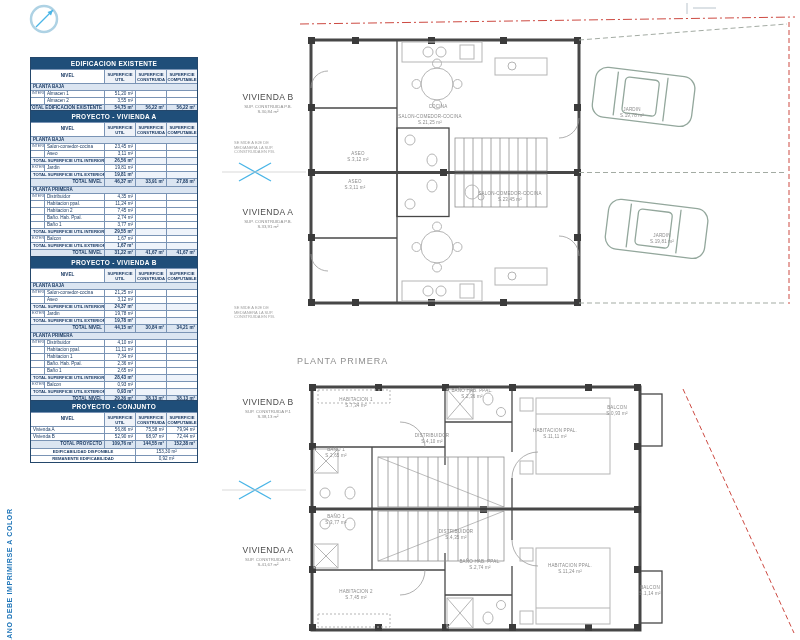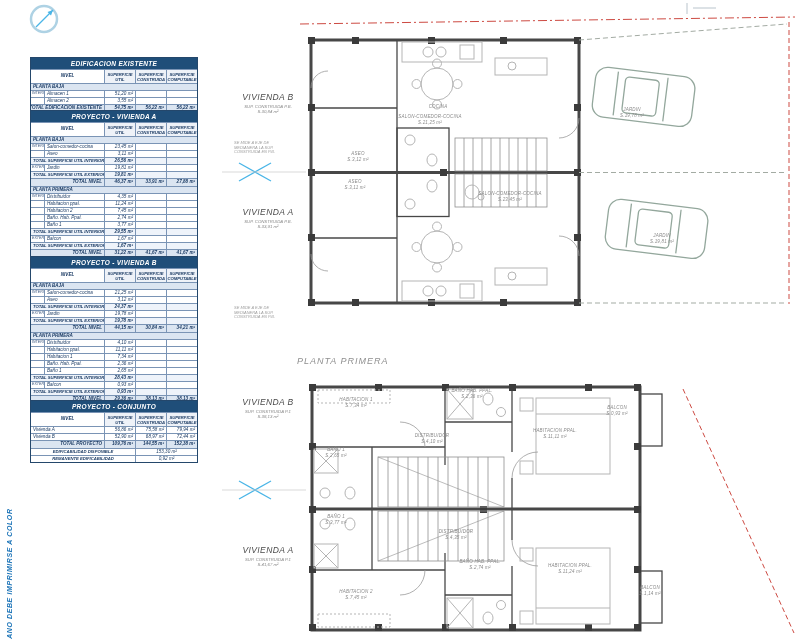--- a/index.html
+++ b/index.html
@@ -1,17 +1,17 @@
 <!DOCTYPE html>
 <html><head>
 <meta charset="utf-8">
 <style>
   html,body{margin:0;padding:0;background:#ffffff;}
   #sheet{position:relative;width:800px;height:640px;background:#ffffff;overflow:hidden;
-         font-family:"Liberation Sans",sans-serif;font-style:italic;}
+         font-family:"Liberation Sans",sans-serif;}
   .plansvg{position:absolute;left:0;top:0;width:800px;height:640px;}
 
   
   #tables{position:absolute;left:0;top:0;width:230px;height:640px;}
   .ptable{position:absolute;left:30px;width:166px;background:#fff;border:1px solid #24476b;
           color:#1a3a63;}
   .tt{background:#1f4e79;color:#fff;font-size:6.5px;font-weight:bold;text-align:center;
       padding:2px 0;letter-spacing:.3px;}
   .row{display:flex;border-top:1px solid #7a94b5;}
   .row.hdr{height:13px;}

